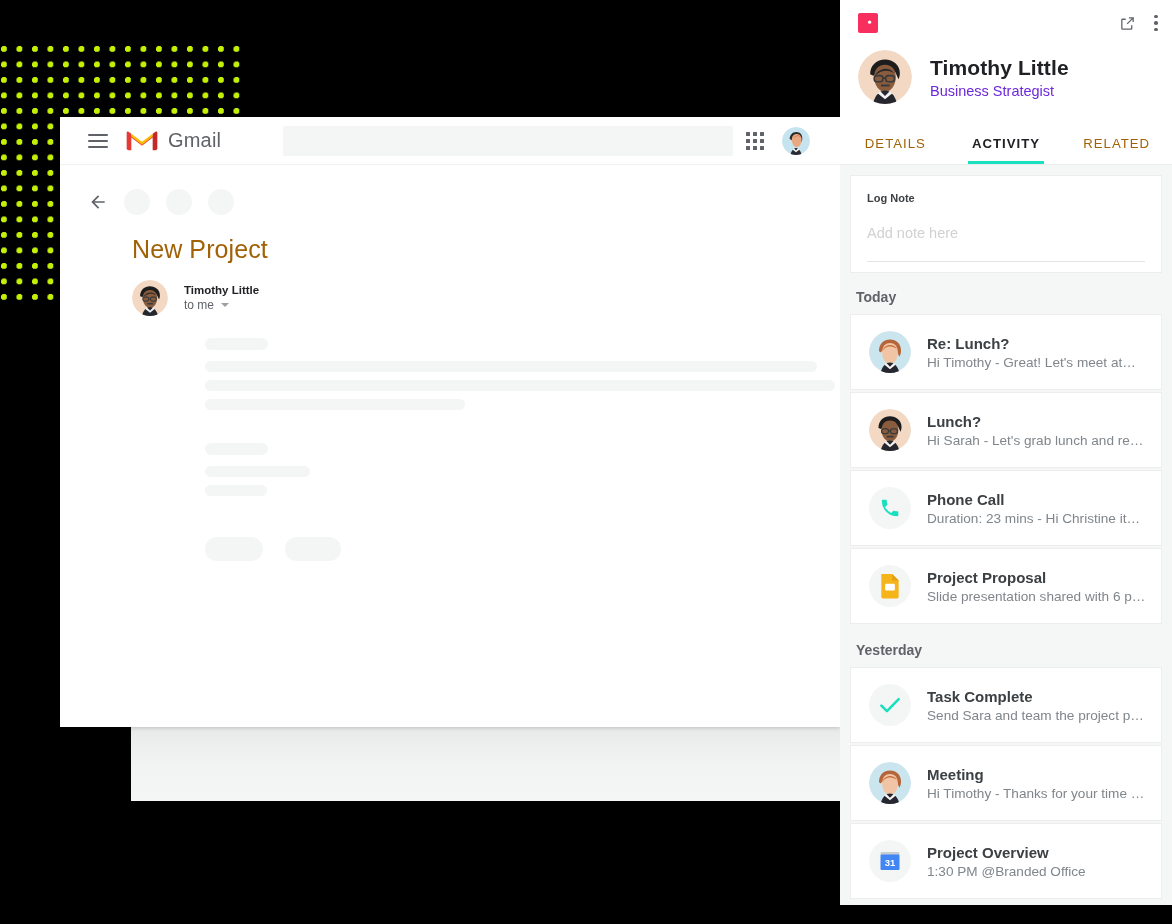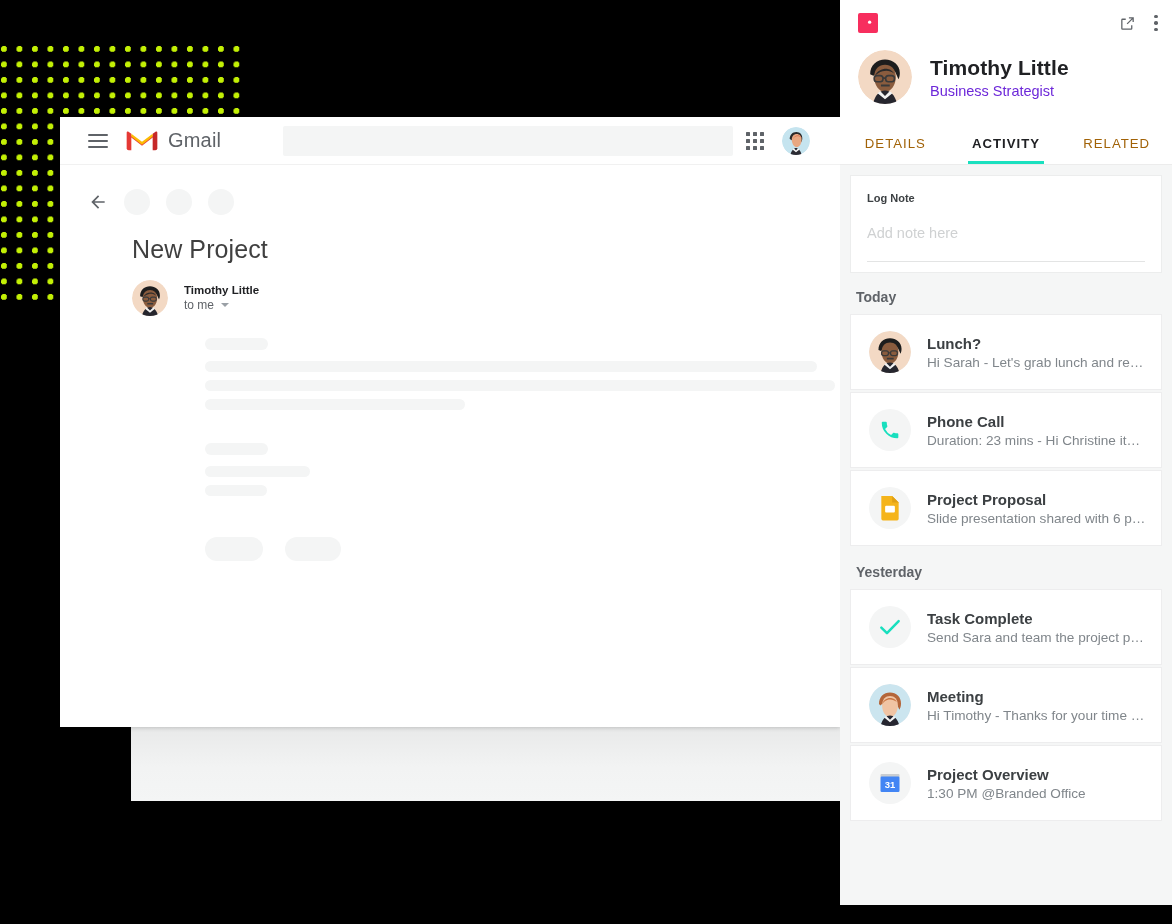--- a/index.html
+++ b/index.html
@@ -58,21 +58,21 @@
   .apps-grid i { background: #5f6368; display: block; border-radius: .5px; }
   .avatar { border-radius: 50%; overflow: hidden; flex: none; display: block; }
 
   
   .gmail-actions { display: flex; align-items: center; padding: 24px 0 0 28px; gap: 16px; }
   .back-arrow { width: 20px; height: 20px; color: #5f6368; cursor: pointer; }
   .ghost-circle { width: 26px; height: 26px; border-radius: 50%; background: #f4f5f5; }
 
   
   .msg-wrap { padding: 20px 0 0 72px; }
-  .msg-subject { font-size: 25px; color: #404040; font-weight: 400; letter-spacing: .1px; }
+  .msg-subject { font-size: 25px; color: #a16207; font-weight: 400; letter-spacing: .1px; }
   .msg-sender-row { display: flex; align-items: flex-start; gap: 16px; margin-top: 16px; }
   .sender-meta { padding-top: 4px; }
   .sender-name { font-size: 11.5px; font-weight: bold; color: #202124; }
   .sender-to { font-size: 12px; color: #5f6368; display: flex; align-items: center; gap: 7px; margin-top: 2px; }
   .caret-down { width: 0; height: 0; border-left: 4px solid transparent; border-right: 4px solid transparent;
     border-top: 4px solid #9aa0a6; }
 
   .skeleton { background: #f4f5f5; border-radius: 9px; }
   .sk-block { padding-left: 73px; margin-top: 22px; }
   .sk-row { margin-bottom: 8px; }
@@ -283,20 +283,36 @@
 
       <div class="log-card">
         <div class="log-title">Log Note</div>
         <div class="note-input">
           <input type="text" placeholder="Add note here" style="">
         </div>
       </div>
 
       <div class="day-label">Today</div>
 
+      <div class="act-item">
+        <div class="act-ico">
+          <svg width="42" height="42" viewBox="0 0 40 40">
+            <circle cx="20" cy="20" r="20" fill="#cbe5ef"></circle>
+            <path fill="#b4663a" d="M9.5 19c0-7 4.5-11 10.5-11s10.5 4 10.5 10.5c0 3-1 5-1.6 6l-3-7-10-2-5 5z"></path>
+            <path fill="#f0c4a4" d="M12.5 20.5c0-6 3.4-9 7.5-9s7.5 3 7.5 9c0 6-3.4 11-7.5 11s-7.5-5-7.5-11z"></path>
+            <path fill="#c9733f" d="M12 20c1.6-4.5 5-7 9-6.6 2.6.3 4.6 1.8 5.4 3.8-2.4-2.2-5.8-3-9-2-2.4.8-4.3 2.6-5.4 4.8z"></path>
+            <path fill="#262630" d="M11 40c1.6-7 5.4-10 9-10s7.4 3 9 10z"></path>
+            <path fill="#f5f5f5" d="M16.5 30.5l3.5 3.5 3.5-3.5 2 1.5-5.5 4.5-5.5-4.5z"></path>
+          </svg>
+        </div>
+        <div class="act-text">
+          <div class="act-title">Re: Lunch?</div>
+          <div class="act-sub">Hi Timothy -  Great! Let's meet at…</div>
+        </div>
+      </div>
 
       <div class="act-item">
         <div class="act-ico">
           <svg width="42" height="42" viewBox="0 0 40 40">
             <circle cx="20" cy="20" r="20" fill="#f3d9c4"></circle>
             <path fill="#1d1d1d" d="M9 18c0-7 5-11 11-11s11 4 11 10c0 2-.4 3.6-1 4.6l-2.6-5.6-9-1.6-7 4.6z"></path>
             <path fill="#8a5c3e" d="M12 20c0-6 3.6-9 8-9s8 3 8 9c0 6-3.6 11-8 11s-8-5-8-11z"></path>
             <rect x="12" y="19" width="6.5" height="4.5" rx="2" fill="none" stroke="#3a3a3a" stroke-width="1.2"></rect>
             <rect x="20.5" y="19" width="6.5" height="4.5" rx="2" fill="none" stroke="#3a3a3a" stroke-width="1.2"></rect>
             <path d="M18.5 20.8h2" stroke="#3a3a3a" stroke-width="1.2" fill="none"></path>

